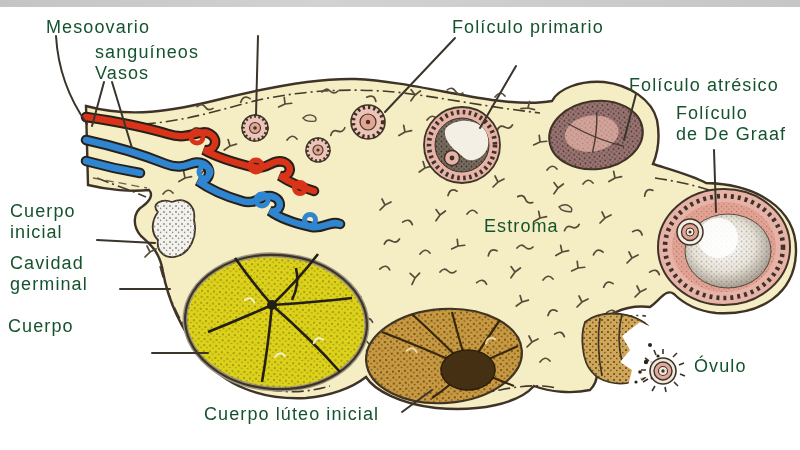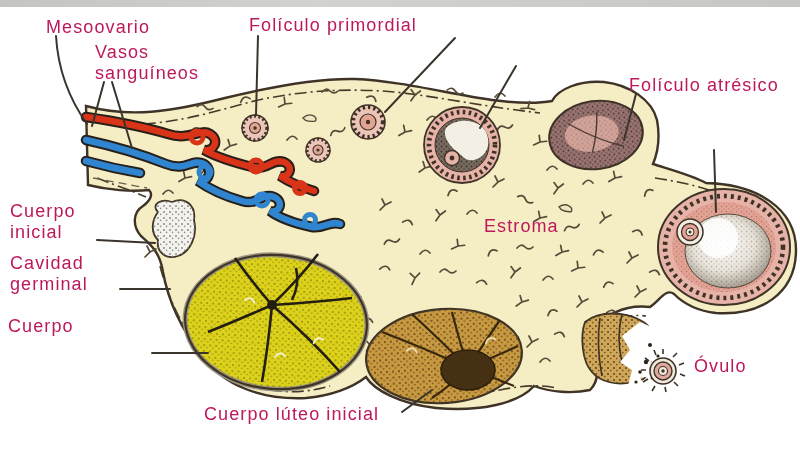--- a/index.html
+++ b/index.html
@@ -1,21 +1,21 @@
 <!DOCTYPE html>
 <html><head>
 <meta charset="utf-8">
 <style>
   html,body{margin:0;padding:0;background:#fff;}
   .stage{position:relative;width:800px;height:450px;background:#ffffff;overflow:hidden;
          font-family:"Liberation Sans",sans-serif;}
   .topbar{position:absolute;left:0;top:0;width:800px;height:7px;
           background:linear-gradient(90deg,#c4c4c2,#d2d2d0 40%,#c6c6c4);}
   .lbl{position:absolute;font-size:18px;line-height:21px;letter-spacing:1.1px;
-       color:#be185d;white-space:nowrap;}
+       color:#14532d;white-space:nowrap;}
   .lbl .ln{white-space:nowrap;}
   svg{position:absolute;left:0;top:0;}
   .sq{stroke:#564a38;stroke-width:1.7;fill:none;stroke-linecap:round;}
   .sqf{stroke:#564a38;stroke-width:1.4;fill:#efe7c4;}
   .sqw{stroke:#f3efc8;stroke-width:2;fill:none;stroke-linecap:round;}
   .sqc{stroke:#ead9a8;stroke-width:2;fill:none;stroke-linecap:round;}
   .leader{stroke:#3a342c;stroke-width:2;fill:none;stroke-linecap:round;}
 </style>
 </head>
 <body>
@@ -306,25 +306,29 @@
       <path d="M714,150 L716,212"></path>
       <path d="M97,240 L155,243"></path>
       <path d="M120,289 L170,289"></path>
       <path d="M152,353 L208,353"></path>
       <path d="M402,412 L432,390"></path>
     </g>
   </svg>
 
   <div class="lbl" style="left:46px;top:17px">Mesoovario</div>
   <div class="lbl" style="left:95px;top:42px">
+    <div class="ln">sanguíneos</div>
     <div class="ln">Vasos</div>
-    <div class="ln">sanguíneos</div>
-  </div>
-  <div class="lbl" style="left:249px;top:15px">Folículo primordial</div>
+  </div>
+  <div class="lbl" style="left:452px;top:17px">Folículo primario</div>
   <div class="lbl" style="left:629px;top:75px">Folículo atrésico</div>
+  <div class="lbl" style="left:676px;top:103px">
+    <div class="ln">Folículo</div>
+    <div class="ln">de De Graaf</div>
+  </div>
   <div class="lbl" style="left:10px;top:201px">
     <div class="ln">Cuerpo</div>
     <div class="ln">inicial</div>
   </div>
   <div class="lbl" style="left:10px;top:253px">
     <div class="ln">Cavidad</div>
     <div class="ln">germinal</div>
   </div>
   <div class="lbl" style="left:8px;top:316px">
     <div class="ln">Cuerpo</div>

